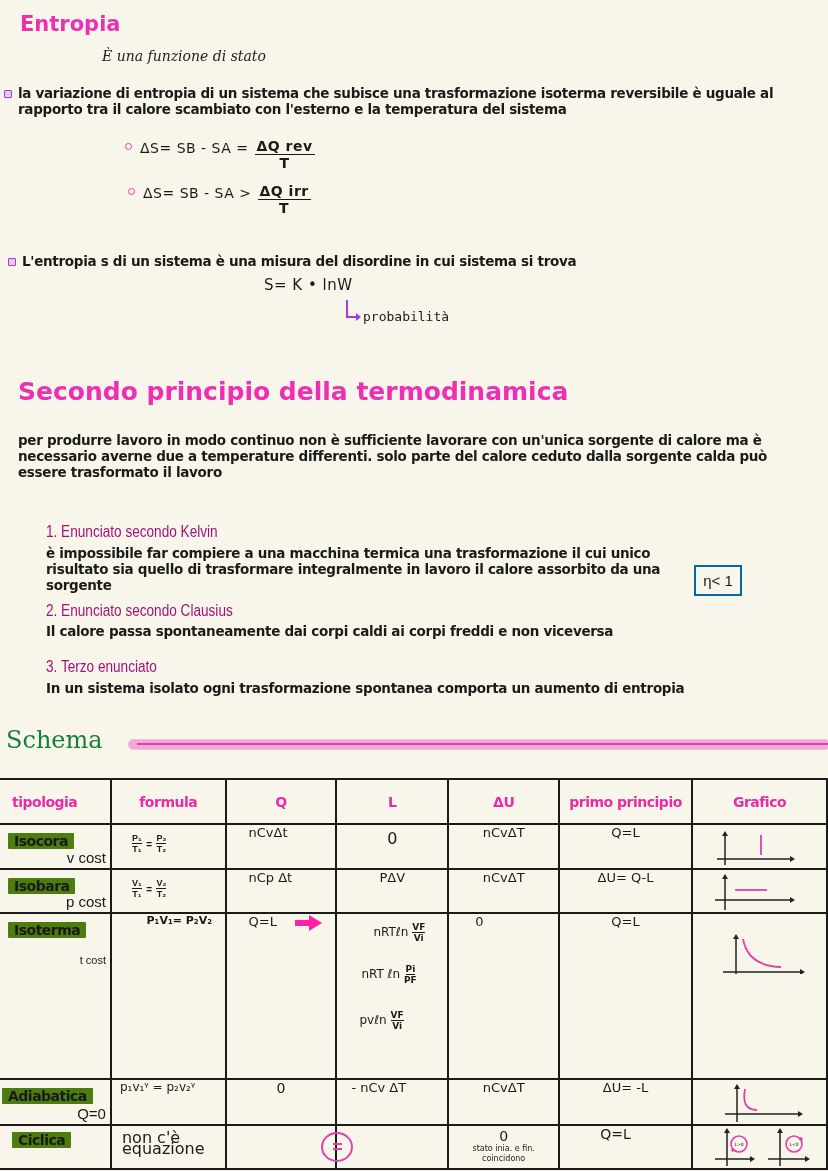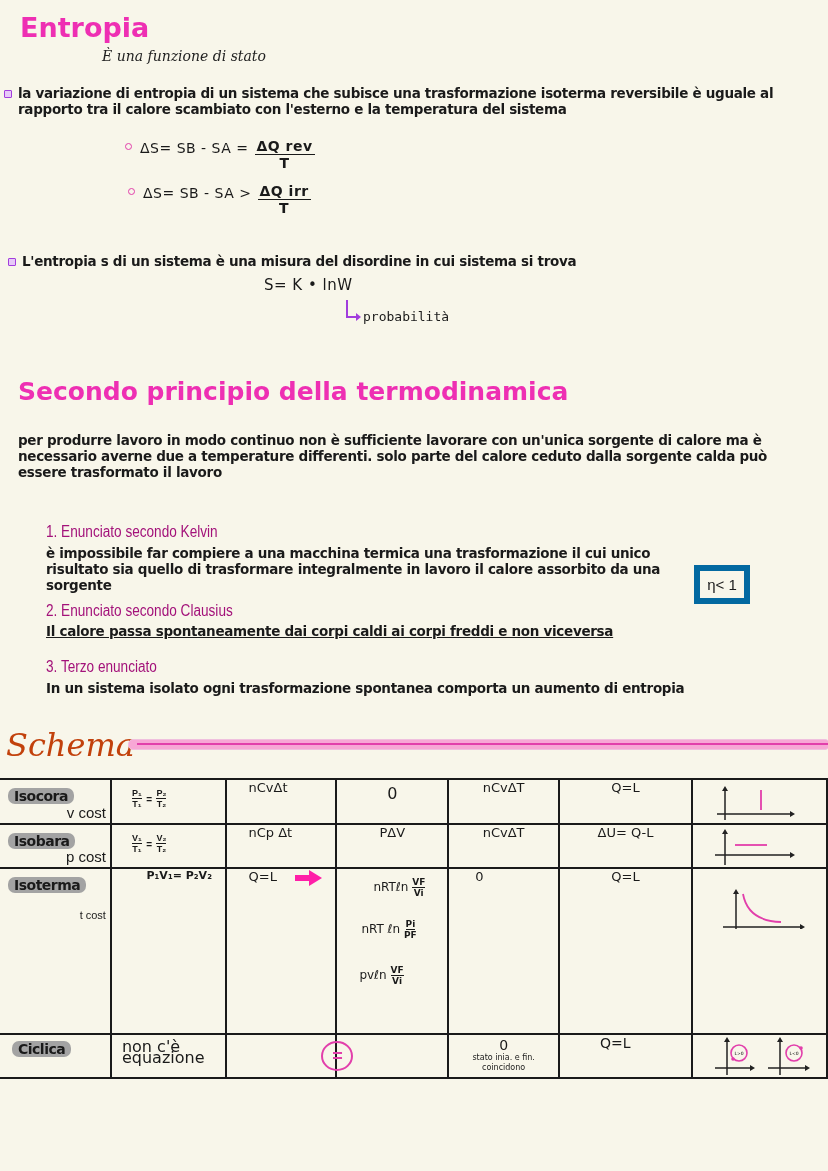--- a/index.html
+++ b/index.html
@@ -12,39 +12,39 @@
   .h1 { color:#ee2fb3; font-weight:bold; font-family:"DejaVu Sans", sans-serif; }
   .subtitle { font-family:"DejaVu Serif", serif; font-style:italic; font-size:14px; color:#222; }
   .body { font-family:"DejaVu Sans", sans-serif; font-size:13.5px; font-weight:bold; line-height:16px; letter-spacing:-0.3px; }
   .bullet { width:6px; height:6px; border:1.5px solid #a23ddd; border-radius:1px; background:#e7c9f8; }
   .circle-bullet { width:5px; height:5px; border:1.5px solid #e23fab; border-radius:50%; }
   .formula { font-family:"DejaVu Sans", sans-serif; font-size:14px; letter-spacing:0.5px; }
   .frac { display:inline-flex; flex-direction:column; align-items:center; vertical-align:middle; }
   .frac .num { border-bottom:1.6px solid #1a1a1a; padding:0 2px; font-weight:bold; }
   .frac .den { font-weight:bold; }
   .enun-title { color:#a3127a; font-family:"Liberation Sans Narrow","Liberation Sans", sans-serif; font-size:16px; transform:scaleX(0.85); transform-origin:left; }
-  .eta-box { border:6px solid #0369a1; width:44px; height:27px; font-size:15px; display:flex; align-items:center; justify-content:center; }
-  .schema { font-family:"DejaVu Serif", serif; font-style:italic; font-size:32px; color:#c2410c; }
+  .eta-box { border:2px solid #0369a1; width:44px; height:27px; font-size:15px; display:flex; align-items:center; justify-content:center; }
+  .schema { font-family:"DejaVu Serif", serif; font-size:24px; color:#15803d; }
   .schema-line { height:9px; border-radius:5px; background:#f7a7d5; border:1.5px solid #f0c0de; }
   .schema-line::after { content:""; position:absolute; left:8px; right:0; top:3px; height:1.5px; background:#e23fab; }
   table.grid { position:absolute; left:0; top:778px; border-collapse:collapse; }
   table.grid td, table.grid th { border:2px solid #1a1a1a; padding:0; vertical-align:top; position:relative; }
   table.grid th { color:#ea2aa6; font-family:"DejaVu Sans", sans-serif; font-size:14px; height:43px; vertical-align:middle; font-weight:bold; letter-spacing:-0.5px; }
   table.grid tr > :first-child { border-left:none; }
   .cell { font-family:"DejaVu Sans", sans-serif; font-size:13px; padding-top:8px; text-align:center; }
-  .tag { display:inline-block; background:#a3a3a3; border-radius:7px; padding:0 6px; font-weight:bold; font-size:14px; font-family:"DejaVu Sans", sans-serif; letter-spacing:-0.5px; margin:8px 0 0 8px; }
+  .tag { display:inline-block; background:#4d7c0f; border-radius:1px; padding:0 6px; font-weight:bold; font-size:14px; font-family:"DejaVu Sans", sans-serif; letter-spacing:-0.5px; margin:8px 0 0 8px; }
   .tag-sub { position:absolute; right:4px; bottom:2px; font-size:15px; }
   .small { font-size:8px; line-height:10px; }
   .mini-frac { display:inline-flex; flex-direction:column; align-items:center; vertical-align:middle; font-size:9px; font-weight:bold; line-height:10px; }
   .mini-frac .num { border-bottom:1.2px solid #1a1a1a; }
 </style>
 </head>
 <body>
 
-<div class="abs h1" style="left:20px; top:12px; font-size:27px;">Entropia</div>
+<div class="abs h1" style="left:20px; top:12px; font-size:21px;">Entropia</div>
 <div class="abs subtitle" style="left:102px; top:48px;">È una funzione di stato</div>
 
 <div class="abs bullet" style="left:4px; top:90px;"></div>
 <div class="abs body" style="left:18px; top:85px; width:800px;">la variazione di entropia di un sistema che subisce una trasformazione isoterma reversibile è uguale al rapporto tra il calore scambiato con l'esterno e la temperatura del sistema</div>
 
 <div class="abs circle-bullet" style="left:125px; top:143px;"></div>
 <div class="abs formula" style="left:140px; top:138px; display:flex; align-items:flex-start; gap:6px;">
   <span style="padding-top:2px;">ΔS= SB - SA =</span>
   <span class="frac">
     <span class="num">ΔQ rev</span>
@@ -71,39 +71,48 @@
 <div class="abs" style="left:363px; top:309px; font-family:'DejaVu Sans Mono', monospace; font-size:13px;">probabilità</div>
 
 <div class="abs h1" style="left:18px; top:377px; font-size:25px;">Secondo principio della termodinamica</div>
 <div class="abs body" style="left:18px; top:432px; width:800px;">per produrre lavoro in modo continuo non è sufficiente lavorare con un'unica sorgente di calore ma è necessario averne due a temperature differenti. solo parte del calore ceduto dalla sorgente calda può essere trasformato il lavoro</div>
 
 <div class="abs enun-title" style="left:46px; top:523px;">1.  Enunciato secondo Kelvin</div>
 <div class="abs body" style="left:46px; top:545px; width:640px;">è impossibile far compiere a una macchina termica una trasformazione il cui unico risultato sia quello di trasformare integralmente in lavoro il calore assorbito da una sorgente</div>
 <div class="abs eta-box" style="left:694px; top:565px;">η&lt; 1</div>
 
 <div class="abs enun-title" style="left:46px; top:602px;">2. Enunciato secondo Clausius</div>
-<div class="abs body" style="left:46px; top:623px;text-decoration:underline;">Il calore passa spontaneamente dai corpi caldi ai corpi freddi e non viceversa</div>
+<div class="abs body" style="left:46px; top:623px;">Il calore passa spontaneamente dai corpi caldi ai corpi freddi e non viceversa</div>
 
 <div class="abs enun-title" style="left:46px; top:658px;">3. Terzo enunciato</div>
 <div class="abs body" style="left:46px; top:680px;">In un sistema isolato ogni trasformazione spontanea comporta un aumento di entropia</div>
 
 <div class="abs schema" style="left:6px; top:726px;">Schema</div>
 <div class="abs schema-line" style="left:128px; top:739px; width:700px;"></div>
 
 <table class="grid">
   <colgroup>
     <col style="width:111px">
       <col style="width:111px">
       <col style="width:111px">
       <col style="width:112px">
       <col style="width:111px">
       <col style="width:133px">
       <col style="width:133px">
   </colgroup>
   <tbody>
+      <tr>
+    <th style="text-align:left; padding-left:12px;">tipologia</th>
+    <th>formula</th>
+    <th>Q</th>
+    <th>L</th>
+    <th>ΔU</th>
+    <th>primo principio</th>
+    <th>Grafico</th>
+  </tr>
 
   <tr style="height:45px;">
     <td>
       <span class="tag">Isocora</span>
       <span class="tag-sub">v cost</span>
     </td>
     <td style="padding:8px 0 0 20px;">
       <span class="mini-frac">
             <span class="num">P₁</span>
             <span>T₁</span>
@@ -195,20 +204,38 @@
     <td class="cell">Q=L</td>
     <td>
       <svg width="133" height="60" style="display:block;">
         <path d="M43 22 V70 M30 58 H110" stroke="#222" stroke-width="1.5" fill="none"></path>
         <path d="M40 25 L43 20 L46 25 Z M107 55 L112 58 L107 61 Z" fill="#222"></path>
         <path d="M50 25 Q55 52 88 53" stroke="#e23fab" stroke-width="1.8" fill="none"></path>
       </svg>
     </td>
   </tr>
 
+  <tr style="height:46px;">
+    <td>
+      <span class="tag" style="margin-left:2px;">Adiabatica</span>
+      <span class="tag-sub">Q=0</span>
+    </td>
+    <td class="cell" style="font-size:12px; text-align:left; padding-left:8px;">p₁v₁ᵞ = p₂v₂ᵞ</td>
+    <td class="cell" style="font-size:14px;">0</td>
+    <td class="cell" style="text-align:left; padding-left:14px;">- nCv ΔT</td>
+    <td class="cell">nCvΔT</td>
+    <td class="cell">ΔU= -L</td>
+    <td>
+      <svg width="133" height="44" style="display:block;">
+        <path d="M44 6 V42 M32 34 H108" stroke="#222" stroke-width="1.5" fill="none"></path>
+        <path d="M41 9 L44 4 L47 9 Z M105 31 L110 34 L105 37 Z" fill="#222"></path>
+        <path d="M52 9 Q48 30 64 30" stroke="#e23fab" stroke-width="1.8" fill="none"></path>
+      </svg>
+    </td>
+  </tr>
 
   <tr style="height:43px;">
     <td>
       <span class="tag" style="margin:6px 0 0 12px;">Ciclica</span>
     </td>
     <td class="cell" style="font-size:16px; text-align:left; padding:6px 20px 0 10px; line-height:11px;">non c'è equazione</td>
     <td></td>
     <td>
       <span style="position:absolute; left:-16px; top:6px; width:28px; height:26px; border:2px solid #e23fab; border-radius:50%; color:#e23fab; font-size:18px; font-weight:bold; display:flex; align-items:center; justify-content:center; line-height:1;">=</span>
     </td>

